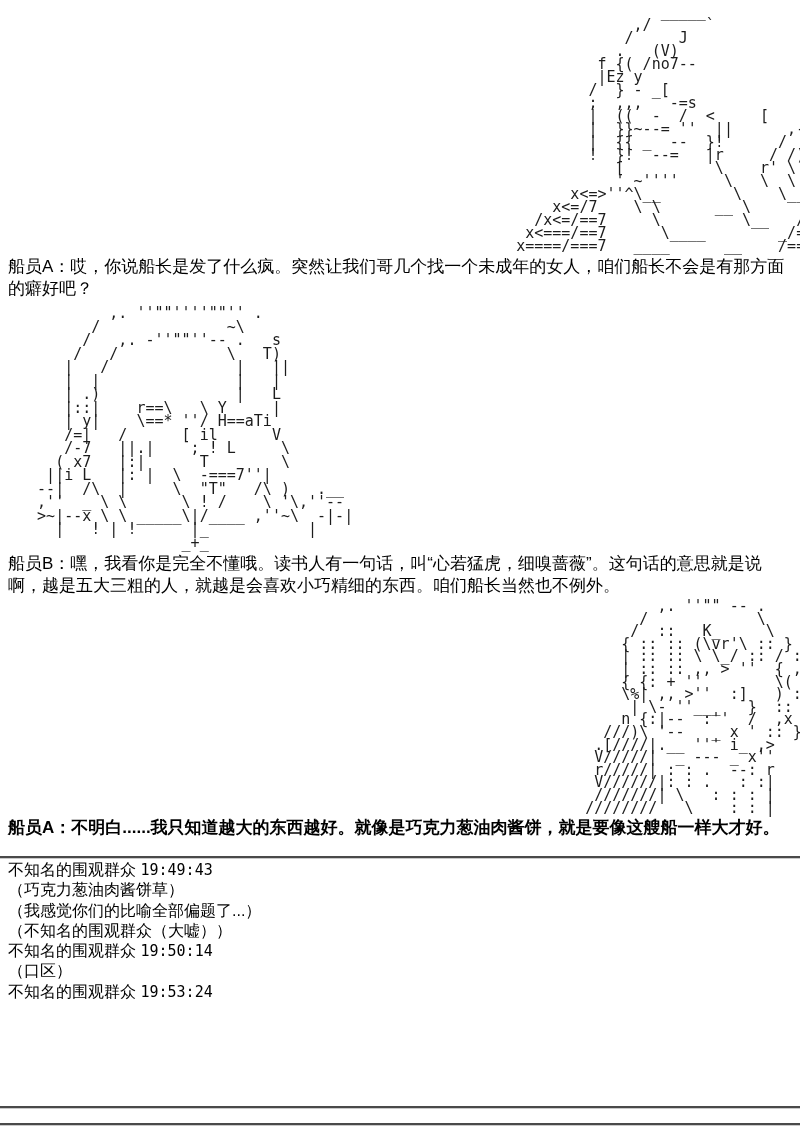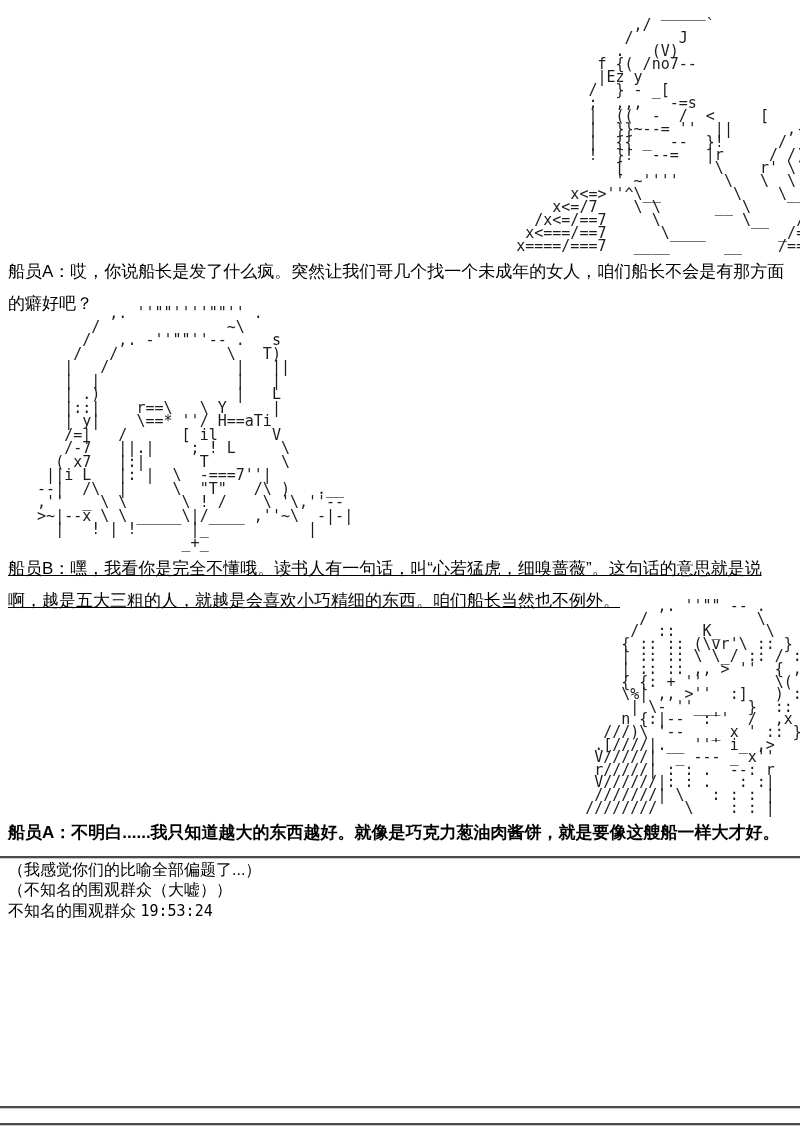--- a/index.html
+++ b/index.html
@@ -23,26 +23,26 @@
     letter-spacing: 0;
   }
   .aa1 { left: 462px; top: 6px; }
   .aa2 { left: 10px;  top: 307px; line-height: 13.5px; }
   .aa3 { left: 540px; top: 600px; line-height: 12.6px; }
   .dialogue {
     position: absolute;
     left: 8px;
     width: 786px;
     font-size: 17px;
-    line-height: 32px;
+    line-height: 22px;
     color: #000000;
     word-break: break-all;
   }
   .d1 { top: 256px; }
-  .d2 { top: 553px; text-decoration: underline; }
+  .d2 { top: 553px; }
   .d3 { top: 817px; font-weight: bold; }
   .divider {
     position: absolute;
     left: 0;
     width: 800px;
     height: 0;
     border-top: 2px solid #4a4a4a;
     border-bottom: 1px solid #c9c9c9;
   }
   .div1 { top: 856px; }
@@ -127,29 +127,37 @@
       V//////|: : .   : :|     ///////
       ///////| \   : : : |     //////
      ////////   \    : : |    ///////</pre>
 
   <div class="dialogue d3">船员A：不明白......我只知道越大的东西越好。就像是巧克力葱油肉酱饼，就是要像这艘船一样大才好。</div>
 
   <div class="divider div1"></div>
 
   <div class="comments">
 
+    <div class="comment">
+      <div class="comment-head"><span>不知名的围观群众</span> <span class="time">19:49:43</span></div>
+      <div class="comment-body">（巧克力葱油肉酱饼草）</div>
+    </div>
 
     <div class="comment">
       <div class="comment-body">（我感觉你们的比喻全部偏题了...）</div>
     </div>
 
     <div class="comment">
       <div class="comment-body">（不知名的围观群众（大嘘））</div>
     </div>
 
+    <div class="comment">
+      <div class="comment-head"><span>不知名的围观群众</span> <span class="time">19:50:14</span></div>
+      <div class="comment-body">（口区）</div>
+    </div>
 
 
     <div class="comment">
       <div class="comment-head"><span>不知名的围观群众</span> <span class="time">19:53:24</span></div>
     </div>
 
   </div>
 
   <div class="divider div2"></div>
   <div class="divider div3"></div>

